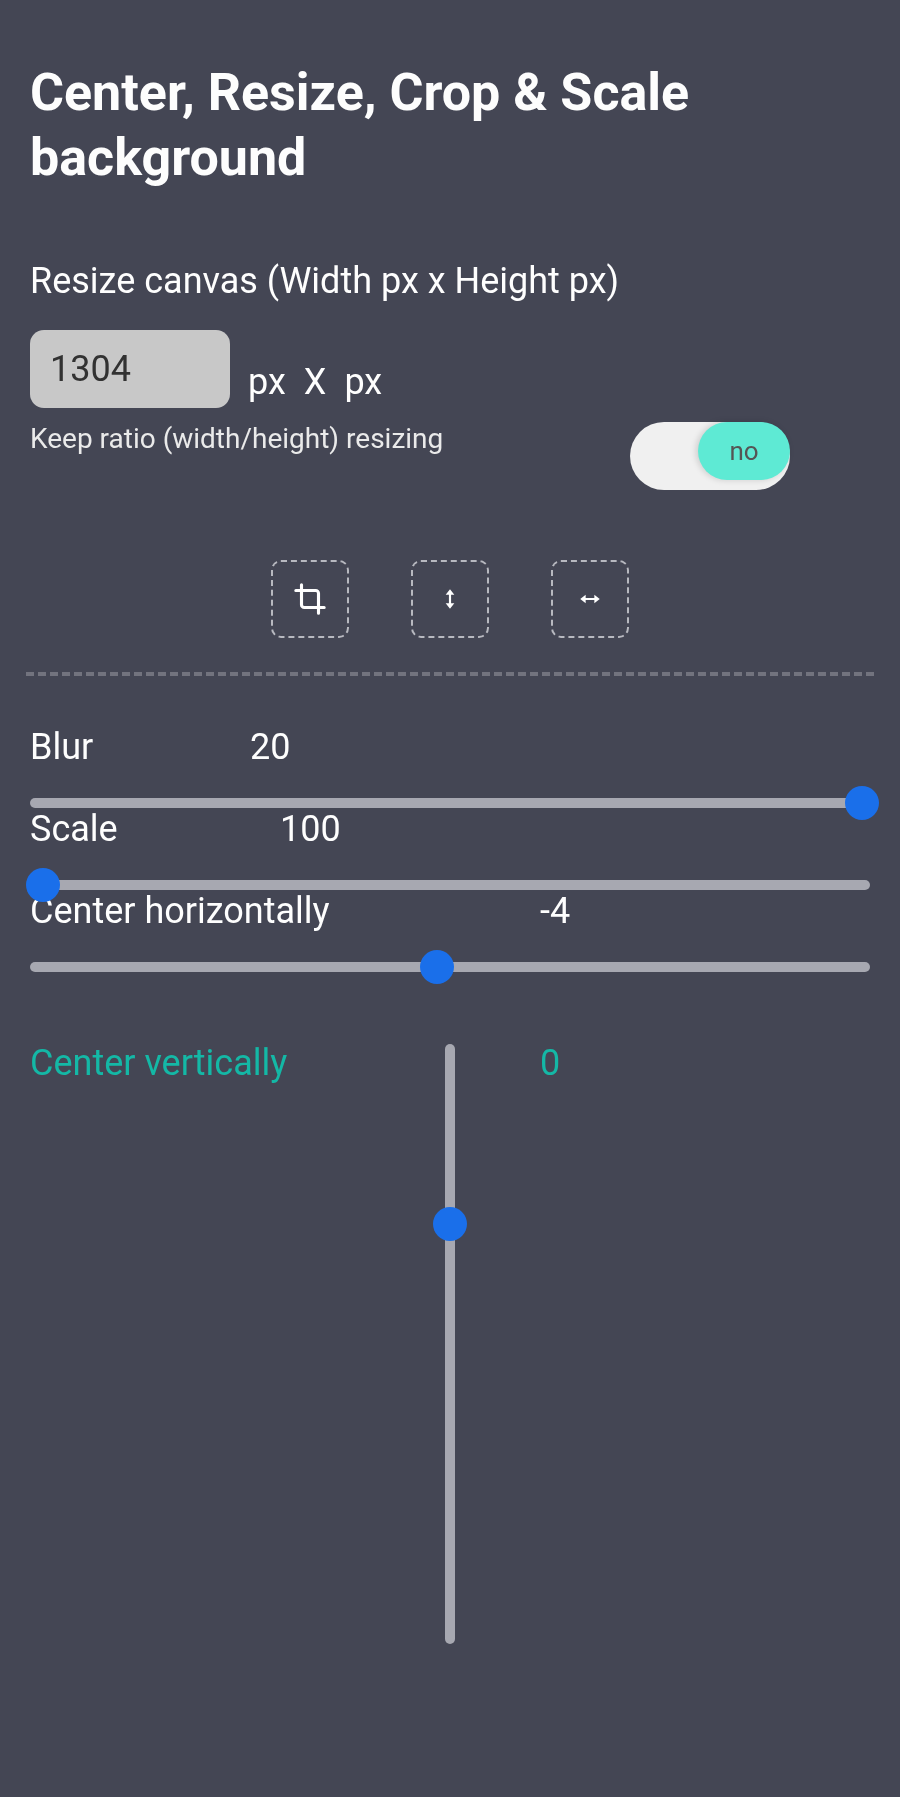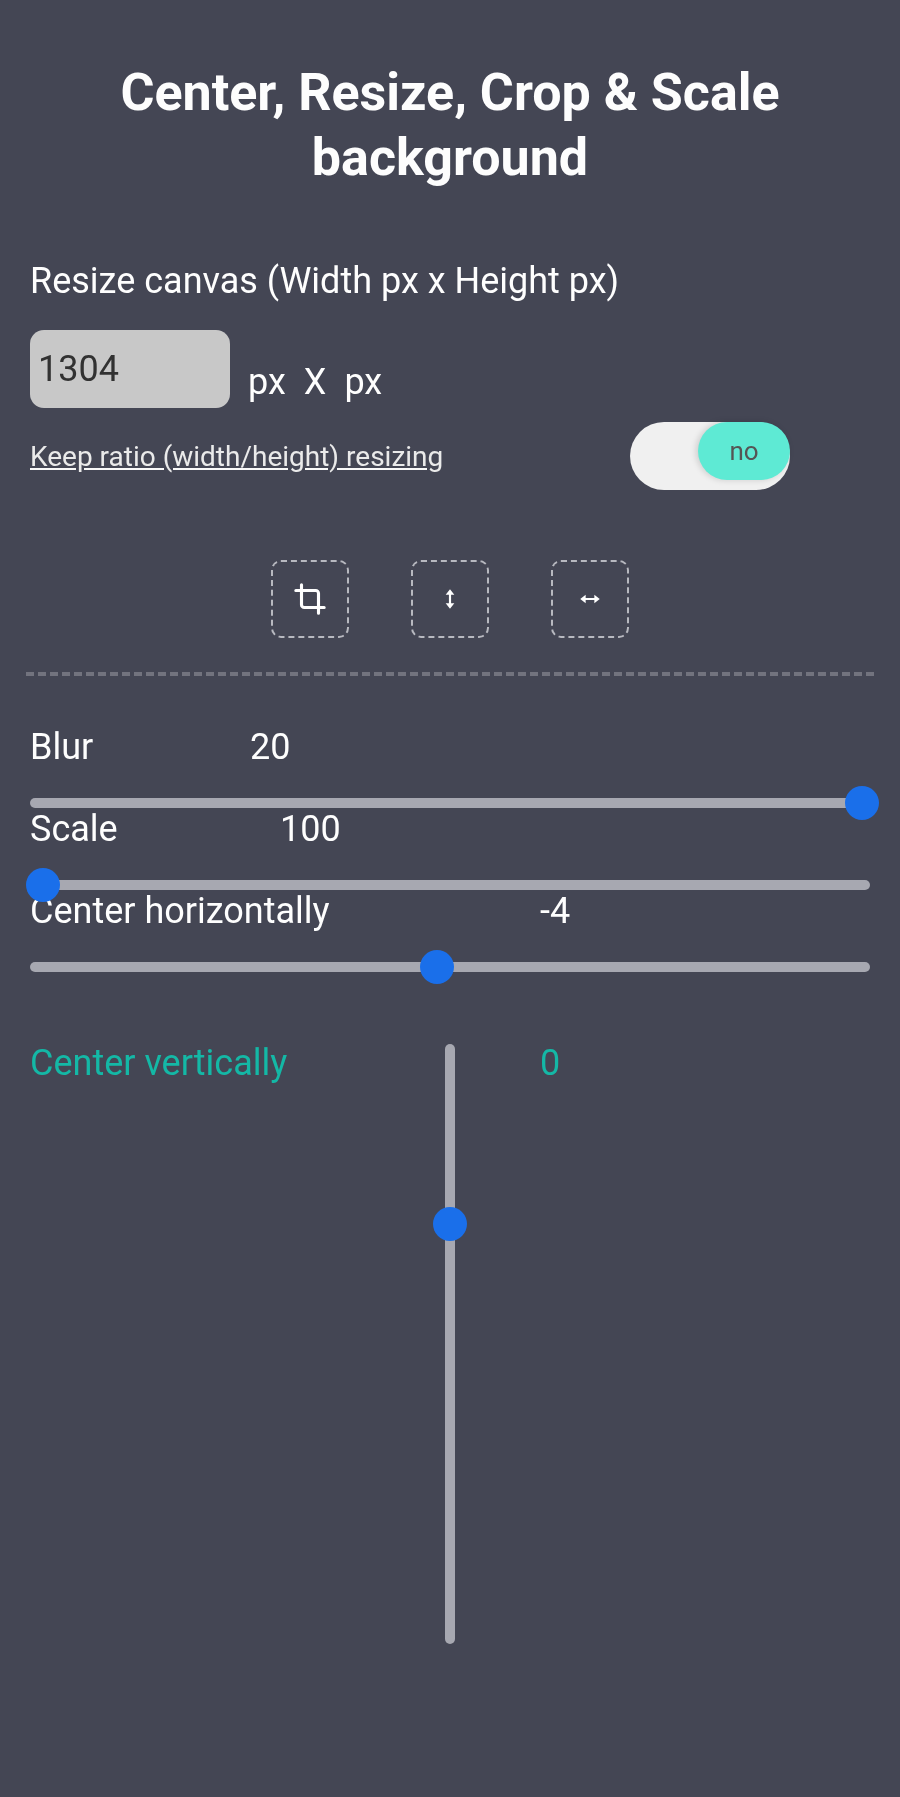--- a/index.html
+++ b/index.html
@@ -10,21 +10,20 @@
     color: #f9f9f9;
     font-family: -apple-system, BlinkMacSystemFont, "Segoe UI", Roboto, Helvetica, Arial, sans-serif;
     overflow: hidden;
   }
   .page {
     padding: 60px 30px 0 30px;
   }
   h1 {
     font-size: 52px;
     font-weight: 700;
-    text-align: center;
     line-height: 1.25;
     margin-bottom: 70px;
     color: #fdfdfd;
   }
   .section-label {
     font-size: 36px;
     font-weight: 400;
     color: #fefefe;
     margin-bottom: 28px;
   }
@@ -36,41 +35,40 @@
     margin-bottom: 14px;
   }
   .num-input {
     width: 200px;
     height: 78px;
     background: #c8c8c8;
     border: none;
     border-radius: 14px;
     font-size: 36px;
     color: #323232;
-    padding: 0 8px;
+    padding: 0 20px;
     font-family: inherit;
   }
   .unit {
     font-size: 36px;
     color: #fefefe;
     margin-top: 26px;
   }
   .times {
     font-size: 36px;
     color: #fefefe;
     margin-top: 26px;
   }
   
   .ratio-row {
     display: flex;
-    align-items: center;
+    align-items: flex-start;
     gap: 40px;
     margin-bottom: 70px;
     width: 760px;
-    text-decoration: underline;
   }
   .ratio-label {
     font-size: 28px;
     color: #eaeaea;
     flex: 1;
   }
   .toggle {
     position: relative;
     width: 160px;
     height: 68px;

